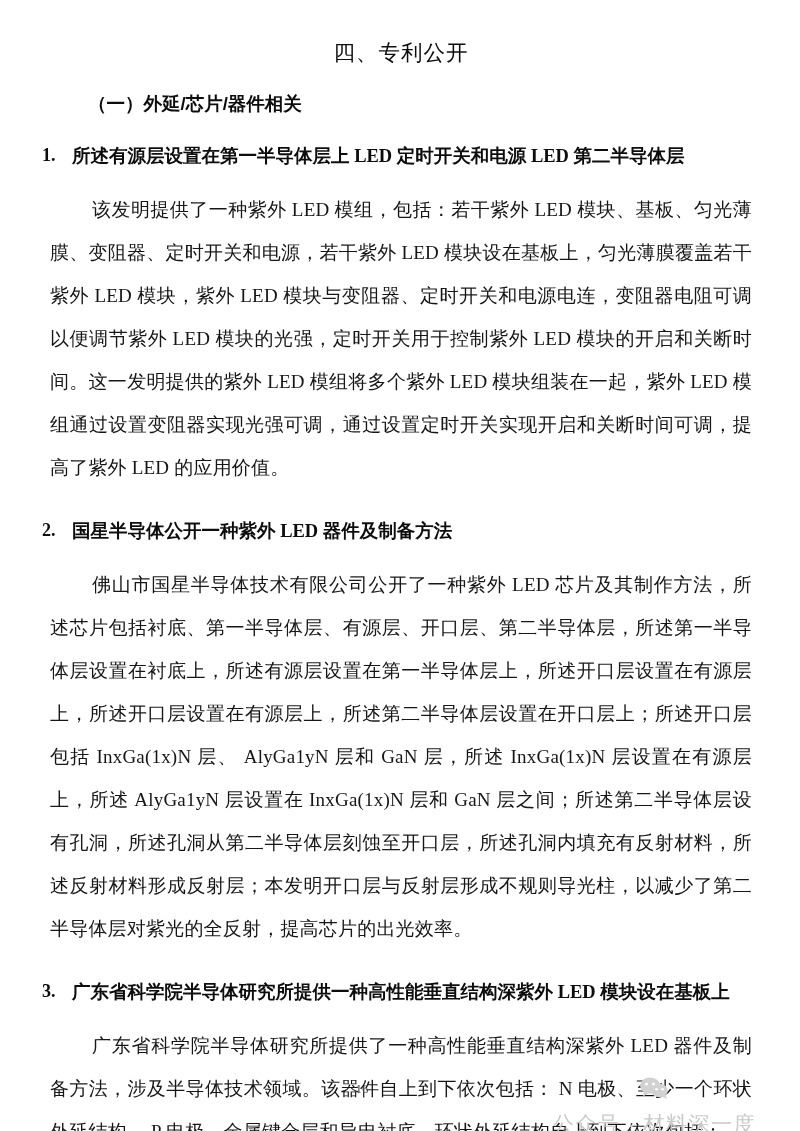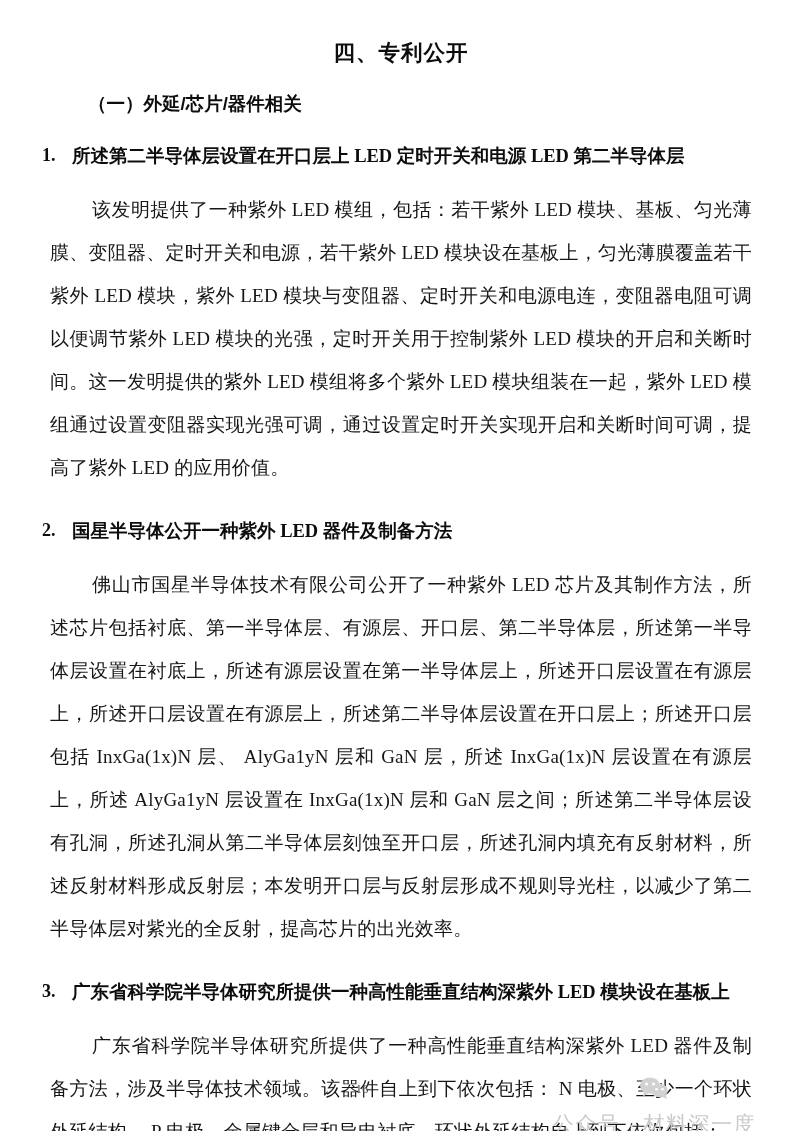--- a/index.html
+++ b/index.html
@@ -28,21 +28,21 @@
     position: absolute;
     left: 42px;
     top: 0;
     width: 718px;
   }
 
   
   .doc-title {
     text-align: center;
     font-family: "Liberation Sans", "DejaVu Sans", sans-serif;
-    font-weight: bold;
+    font-weight: normal;
     font-size: 21.5px;
     letter-spacing: 1px;
     margin: 0;
     padding-top: 38px;
     line-height: 30px;
     color: #0d0d0d;
   }
 
   
   .section-heading {
@@ -150,21 +150,21 @@
 
 <div class="page">
   <div class="content">
 
     <h1 class="doc-title">四、专利公开</h1>
 
     <h2 class="section-heading">（一）外延/芯片/器件相关</h2>
 
     <div class="item-heading">
       <span class="item-num">1.</span>
-      <span class="item-text"><span>所述第二半导体层设置在开口层上</span><span class="latin"> LED </span><span>定时开关和电源</span><span class="latin"> LED </span><span>第二半导体层</span></span>
+      <span class="item-text"><span>所述有源层设置在第一半导体层上</span><span class="latin"> LED </span><span>定时开关和电源</span><span class="latin"> LED </span><span>第二半导体层</span></span>
     </div>
     <p class="body-para"><span>该发明提供了一种紫外</span><span class="latin"> LED </span><span>模组，包括：若干紫外</span><span class="latin"> LED </span><span>模块、基板、匀光薄膜、变阻器、定时开关和电源，若干紫外</span><span class="latin"> LED </span><span>模块设在基板上，匀光薄膜覆盖若干紫外</span><span class="latin"> LED </span><span>模块，紫外</span><span class="latin"> LED </span><span>模块与变阻器、定时开关和电源电连，变阻器电阻可调以便调节紫外</span><span class="latin"> LED </span><span>模块的光强，定时开关用于控制紫外</span><span class="latin"> LED </span><span>模块的开启和关断时间。这一发明提供的紫外</span><span class="latin"> LED </span><span>模组将多个紫外</span><span class="latin"> LED </span><span>模块组装在一起，紫外</span><span class="latin"> LED </span><span>模组通过设置变阻器实现光强可调，通过设置定时开关实现开启和关断时间可调，提高了紫外</span><span class="latin"> LED </span><span>的应用价值。</span></p>
 
     <div class="item-heading">
       <span class="item-num">2.</span>
       <span class="item-text"><span>国星半导体公开一种紫外</span><span class="latin"> LED </span><span>器件及制备方法</span></span>
     </div>
     <p class="body-para"><span>佛山市国星半导体技术有限公司公开了一种紫外</span><span class="latin"> LED </span><span>芯片及其制作方法，所述芯片包括衬底、第一半导体层、有源层、开口层、第二半导体层，所述第一半导体层设置在衬底上，所述有源层设置在第一半导体层上，所述开口层设置在有源层上，所述开口层设置在有源层上，所述第二半导体层设置在开口层上；所述开口层包括</span><span class="latin"> InxGa(1x)N </span><span>层、</span><span class="latin"> AlyGa1yN </span><span>层和</span><span class="latin"> GaN </span><span>层，所述</span><span class="latin"> InxGa(1x)N </span><span>层设置在有源层上，所述</span><span class="latin"> AlyGa1yN </span><span>层设置在</span><span class="latin"> InxGa(1x)N </span><span>层和</span><span class="latin"> GaN </span><span>层之间；所述第二半导体层设有孔洞，所述孔洞从第二半导体层刻蚀至开口层，所述孔洞内填充有反射材料，所述反射材料形成反射层；本发明开口层与反射层形成不规则导光柱，以减少了第二半导体层对紫光的全反射，提高芯片的出光效率。</span></p>
 
     <div class="item-heading">

